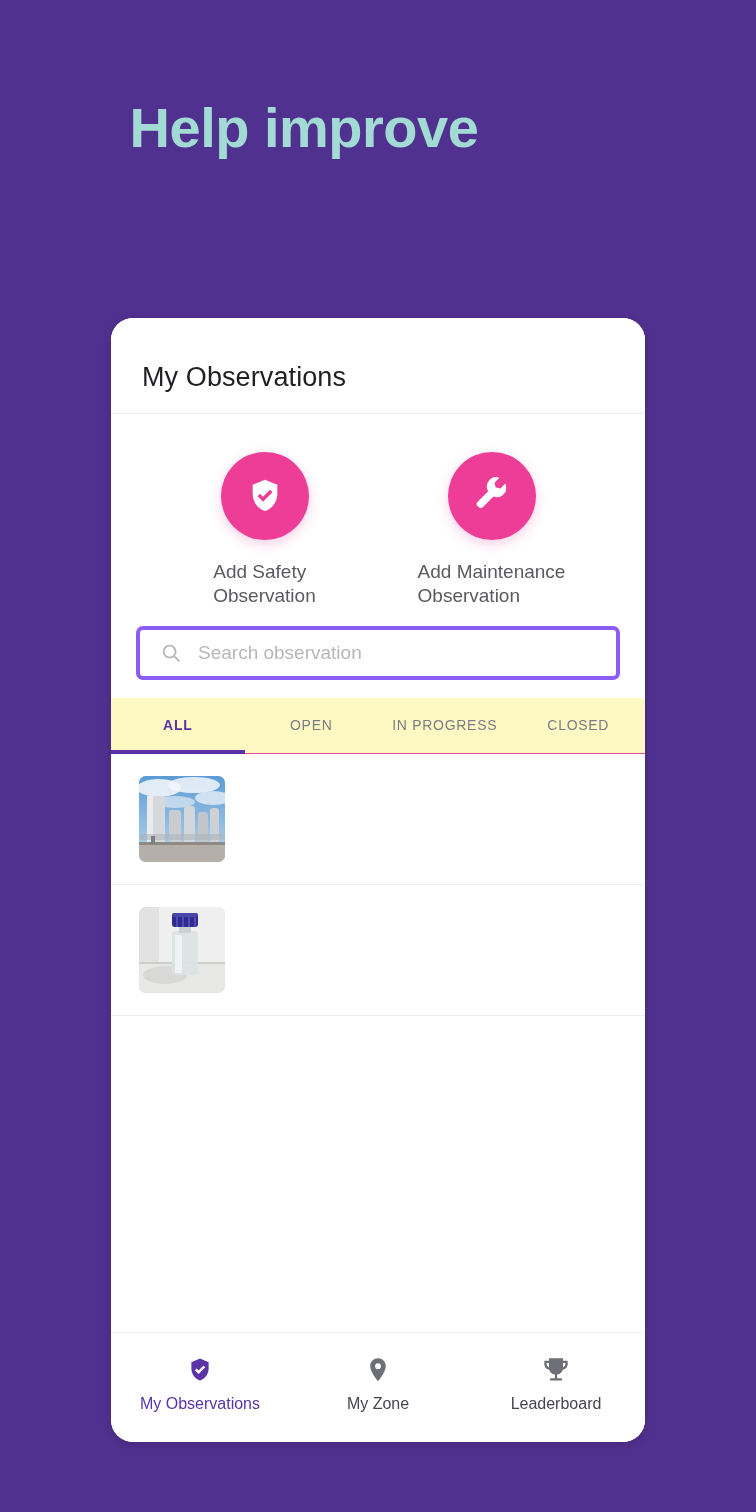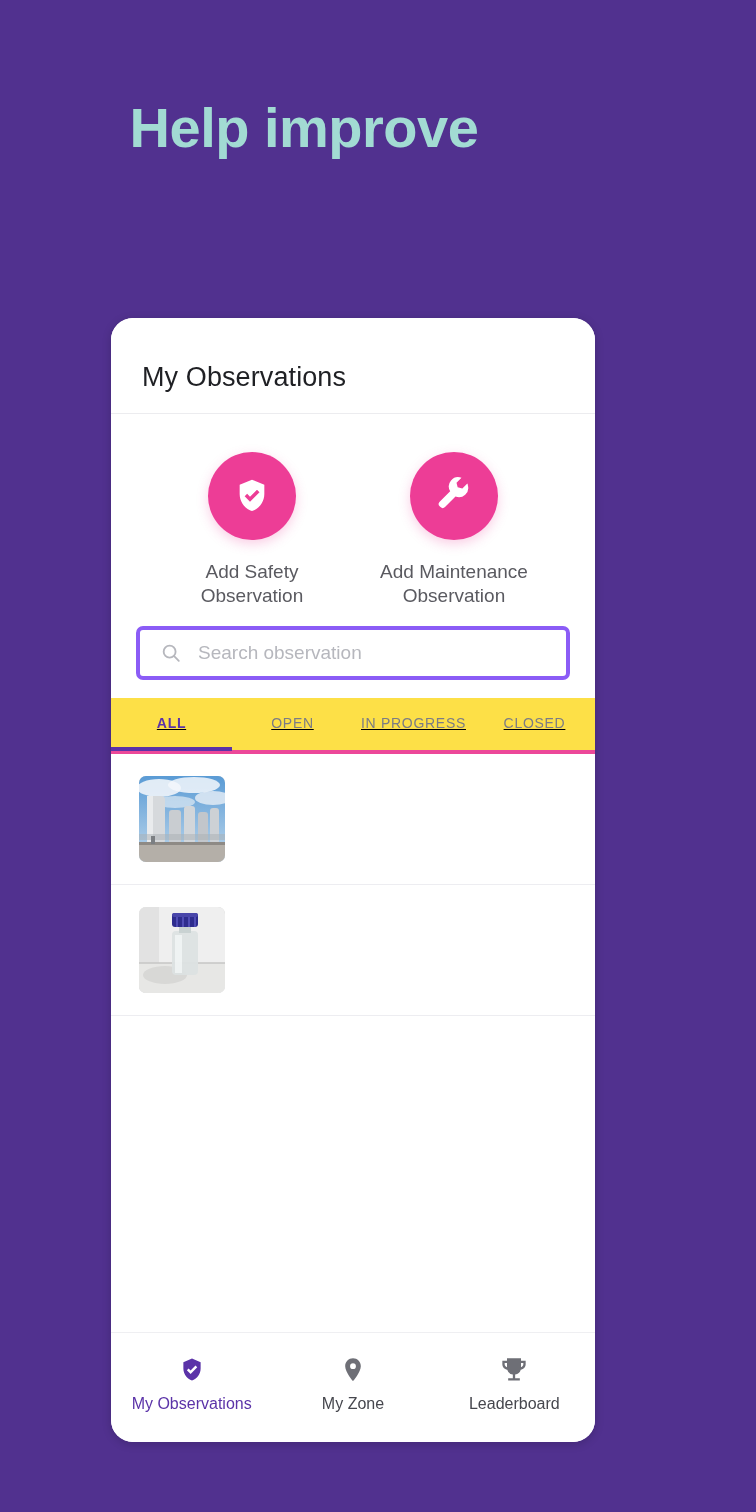--- a/index.html
+++ b/index.html
@@ -30,21 +30,21 @@
     font-weight: bold;
     letter-spacing: -0.5px;
   }
   .headline-line { display: block; }
 
   
   .phone-card {
     position: absolute;
     left: 111px;
     top: 318px;
-    width: 484px;
+    width: 534px;
     height: 1124px;
     background: #FFFFFF;
     border-radius: 22px;
     overflow: hidden;
     display: flex;
     flex-direction: column;
     box-shadow: 0 2px 10px rgba(0,0,0,0.18);
   }
 
   .status-bar {
@@ -100,21 +100,21 @@
     align-items: center;
     justify-content: center;
     box-shadow: 0 4px 12px rgba(237,61,150,0.25);
   }
   .action-circle svg { display: block; }
   .action-label {
     margin-top: 20px;
     font-size: 19px;
     line-height: 24px;
     color: #5A5A60;
-    text-align: center;
+    text-align: left;
     max-width: 190px;
   }
 
   
   .search-wrap {
     flex: 0 0 72px;
     padding: 0 25px;
     background: #FFFFFF;
   }
   .search-box {
@@ -137,23 +137,22 @@
     color: #30313A;
     background: transparent;
   }
   .search-input::placeholder { color: #B6B7BD; }
 
   
   .tabs {
     flex: 0 0 56px;
     display: flex;
     align-items: stretch;
-    background: #fde047;
-    border-bottom: 4px solid #ec4899;
-    text-decoration: underline;
+    background: #fef9c3;
+    border-bottom: 1px solid #ec4899;
   }
   .tab {
     flex: 1;
     display: flex;
     align-items: center;
     justify-content: center;
     font-size: 14px;
     letter-spacing: 0.7px;
     color: #7B7C85;
     cursor: pointer;

